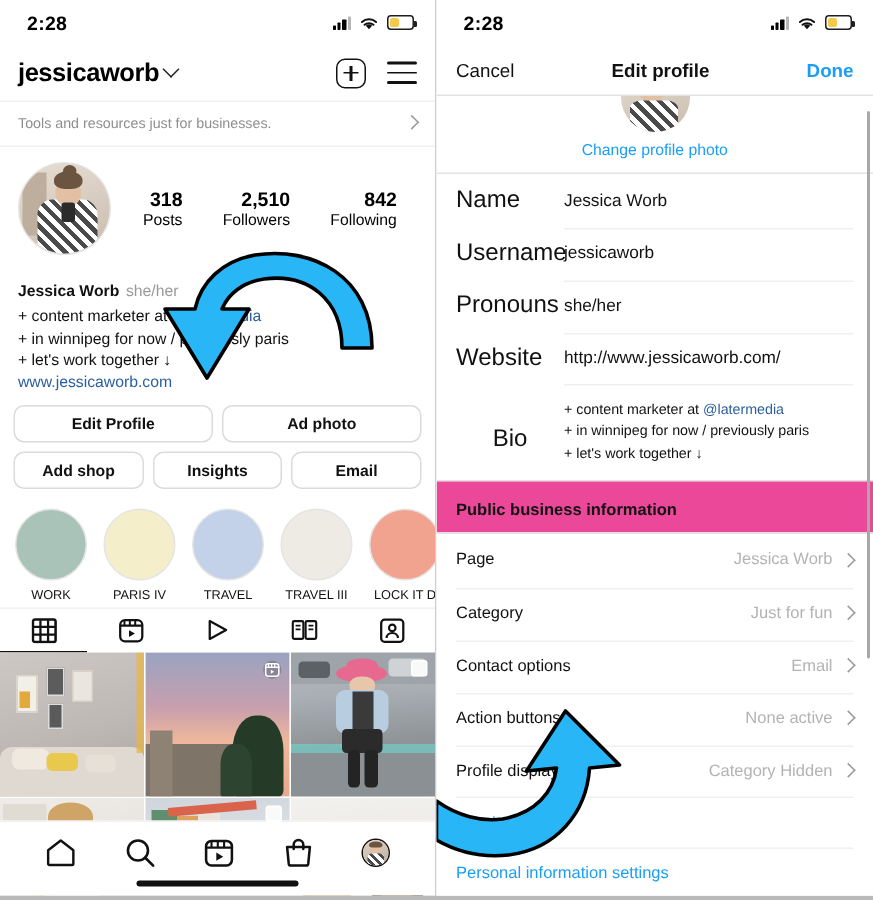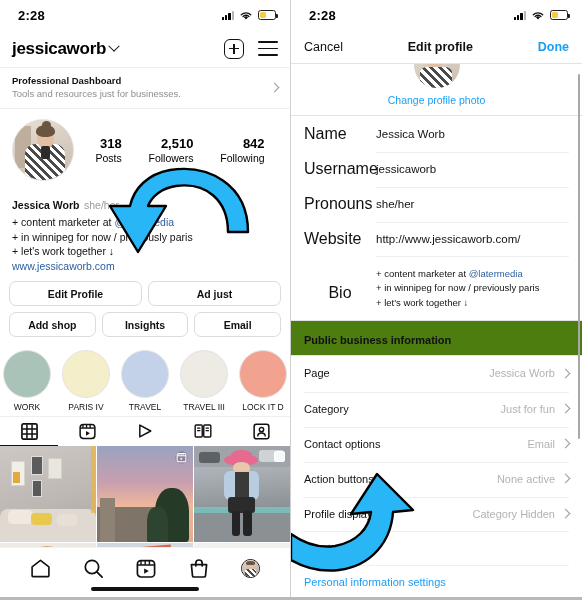--- a/index.html
+++ b/index.html
@@ -97,21 +97,21 @@
   
   .btn-rows { padding: 8px 9px 0; }
   .btn-row { display:flex; gap:6px; margin-bottom:6px; }
   .ig-btn {
     flex:1; height:25px; border:1px solid #dbdbdb; border-radius:7px;
     display:flex; align-items:center; justify-content:center;
     font-size:10.5px; font-weight:700; color:#111; background:#fff;
   }
 
   
-  .highlights { display:flex; gap:11px; padding: 7px 10px 4px; overflow:hidden;justify-content:center; }
+  .highlights { display:flex; gap:11px; padding: 7px 10px 4px; overflow:hidden; }
   .hl { width:48px; flex:0 0 48px; text-align:center; }
   .hl-circle { width:48px;height:48px;border-radius:50%;border:1px solid #e4e4e4; }
   .hl-label { font-size:8.5px; color:#111; margin-top:4px; white-space:nowrap;
               overflow:hidden; text-overflow:clip; }
 
   
   .tabs { display:flex; border-top:1px solid #efefef; background:#fff; }
   .tab { flex:1; height:29px; display:flex; align-items:center; justify-content:center;
          border-bottom:1.6px solid transparent; }
   .tab.active { border-bottom-color:#111; }
@@ -152,21 +152,21 @@
   .field { display:flex; padding:0 13px; min-height:35px; align-items:center; }
   .field + .field .f-val-wrap { border-top:1px solid #efefef; }
   .f-label { width:72px; flex:0 0 72px; font-size:16px; color:#111; align-self:center; }
   .f-val-wrap { flex:1; padding:10px 0; }
   .f-val { font-size:11.5px; color:#111; }
   .bio-field { align-items:flex-start; }
   .bio-field .f-label { padding-top:11px;text-align:center; }
   .bio-val-line { font-size:9.5px; color:#111; line-height:1.5; }
   .bio-val-link { color:#2b5e9e; }
 
-  .sec-head { padding:13px 13px 9px; font-size:11px; font-weight:700; color:#111; background:#4d7c0f; }
+  .sec-head { padding:13px 13px 9px; font-size:11px; font-weight:700; color:#111; background:#ec4899; }
   .row-group { background:#fff; border-top:1px solid #e3e3e3; }
   .nrow { display:flex; align-items:center; padding:0 13px; min-height:35px; }
   .nrow + .nrow .nrow-in { border-top:1px solid #efefef; }
   .nrow-in { flex:1; display:flex; align-items:center; justify-content:space-between; padding:10px 0; }
   .n-label { font-size:11px; color:#111; }
   .n-right { display:flex; align-items:center; gap:7px; }
   .n-val { font-size:11px; color:#b3b3b3; }
   .link-row { display:flex; align-items:center; padding:0 13px; min-height:34px; }
   .link-row-in { flex:1; padding:10px 0; border-top:1px solid #efefef; }
   .link-txt { font-size:11px; color:#1a9ef5; }
@@ -213,21 +213,20 @@
         <div class="ico-burger">
             <i></i>
             <i></i>
             <i></i>
           </div>
       </div>
     </div>
 
     <div class="prodash">
       <div>
-        <div class="prodash-title">Professional Dashboard</div>
         <div class="prodash-sub">Tools and resources just for businesses.</div>
       </div>
       <div class="chev-r"></div>
     </div>
 
     <div class="stats-row">
       <div class="avatar-big">
         <div class="av-img">
           <div class="av-wall"></div>
             <div class="av-door"></div>
@@ -263,21 +262,21 @@
         <span>+ content marketer at </span><span class="bio-link">@latermedia</span>
       </div>
       <div class="bio-line">+ in winnipeg for now / previously paris</div>
       <div class="bio-line">+ let's work together ↓</div>
       <div class="bio-url">www.jessicaworb.com</div>
     </div>
 
     <div class="btn-rows">
       <div class="btn-row">
         <div class="ig-btn">Edit Profile</div>
-        <div class="ig-btn">Ad just</div>
+        <div class="ig-btn">Ad photo</div>
       </div>
       <div class="btn-row">
         <div class="ig-btn">Add shop</div>
         <div class="ig-btn">Insights</div>
         <div class="ig-btn">Email</div>
       </div>
     </div>
 
     <div class="highlights">
       <div class="hl">

